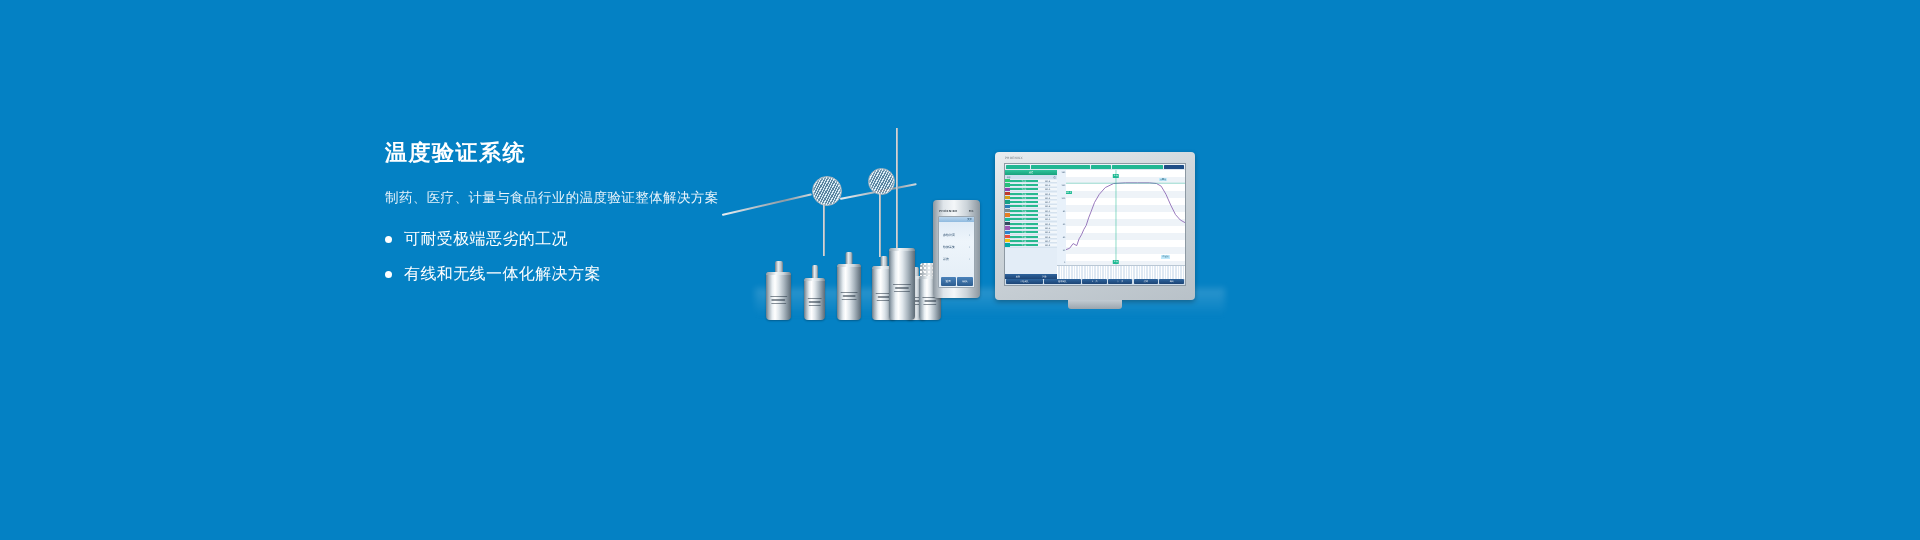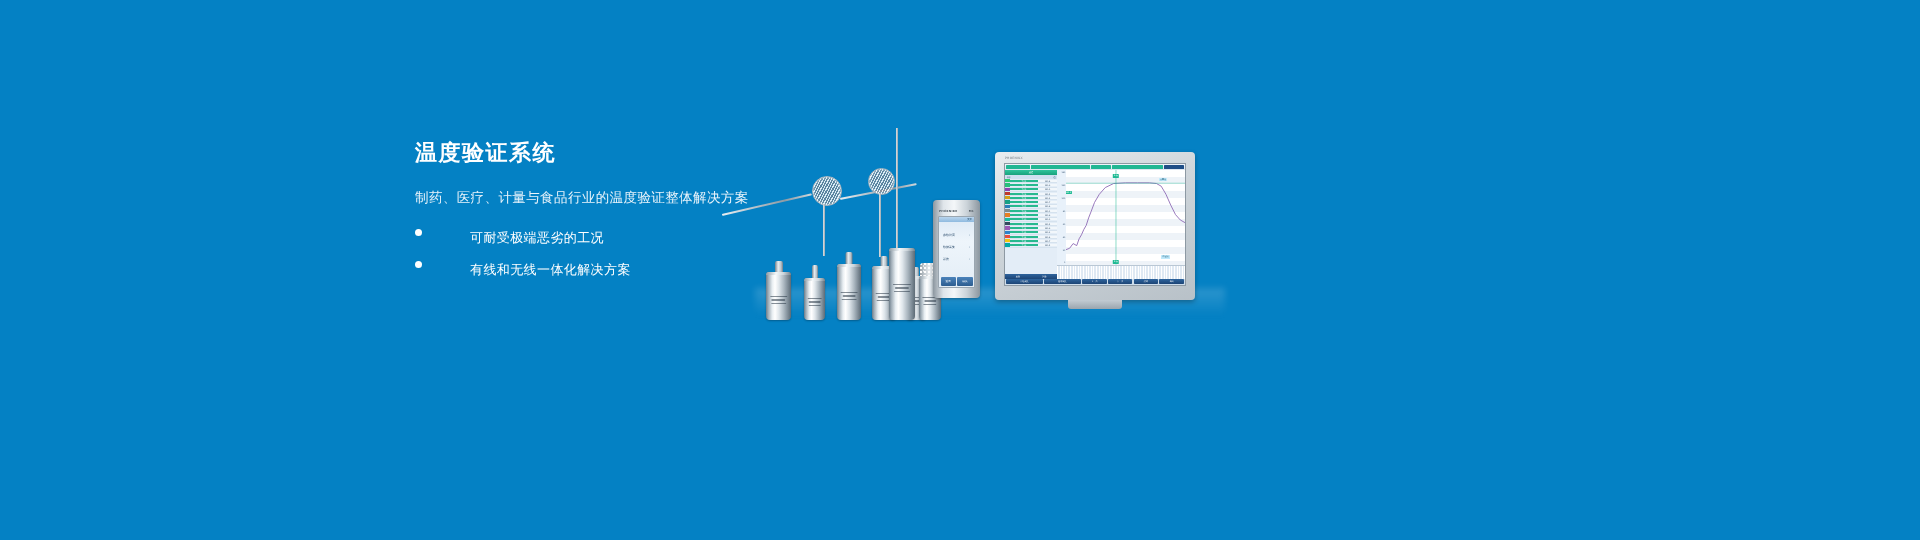--- a/index.html
+++ b/index.html
@@ -4,34 +4,34 @@
 <style>
   * { margin:0; padding:0; box-sizing:border-box; }
   html,body { width:1920px; height:540px; overflow:hidden; }
   body {
     background:#0481c4;
     font-family:"DejaVu Sans","Liberation Sans",sans-serif;
     position:relative;
   }
 
   
-  .copy { position:absolute; left:415px; top:140px; width:430px; }
+  .copy { position:absolute; left:385px; top:140px; width:430px; }
   .headline {
     color:#ffffff; font-size:22px; font-weight:bold;
     letter-spacing:1.5px; line-height:1.2; white-space:nowrap;
   }
   .subhead {
     color:#eaf4fb; font-size:13.5px; font-weight:normal;
     letter-spacing:0.4px; margin-top:23px; white-space:nowrap;
   }
   .bullets { margin-top:22px; }
   .bullet {
-    display:flex; 
-    color:#ffffff; font-size:13px; letter-spacing:0.4px;
-    margin-bottom:14px; white-space:nowrap;gap:36px;
+    display:flex; align-items:center;
+    color:#ffffff; font-size:16px; letter-spacing:0.4px;
+    margin-bottom:14px; white-space:nowrap;
   }
   .dot {
     width:7px; height:7px; border-radius:50%;
     background:#ffffff; margin-right:12px; flex:0 0 auto;
   }
 
   
   .scene { position:absolute; left:700px; top:120px; width:540px; height:200px; }
 
   

